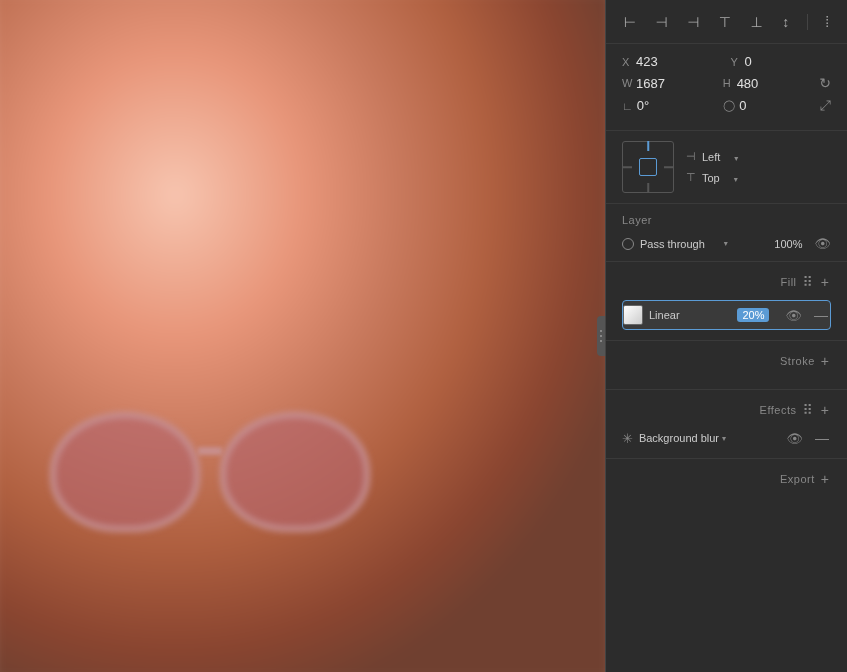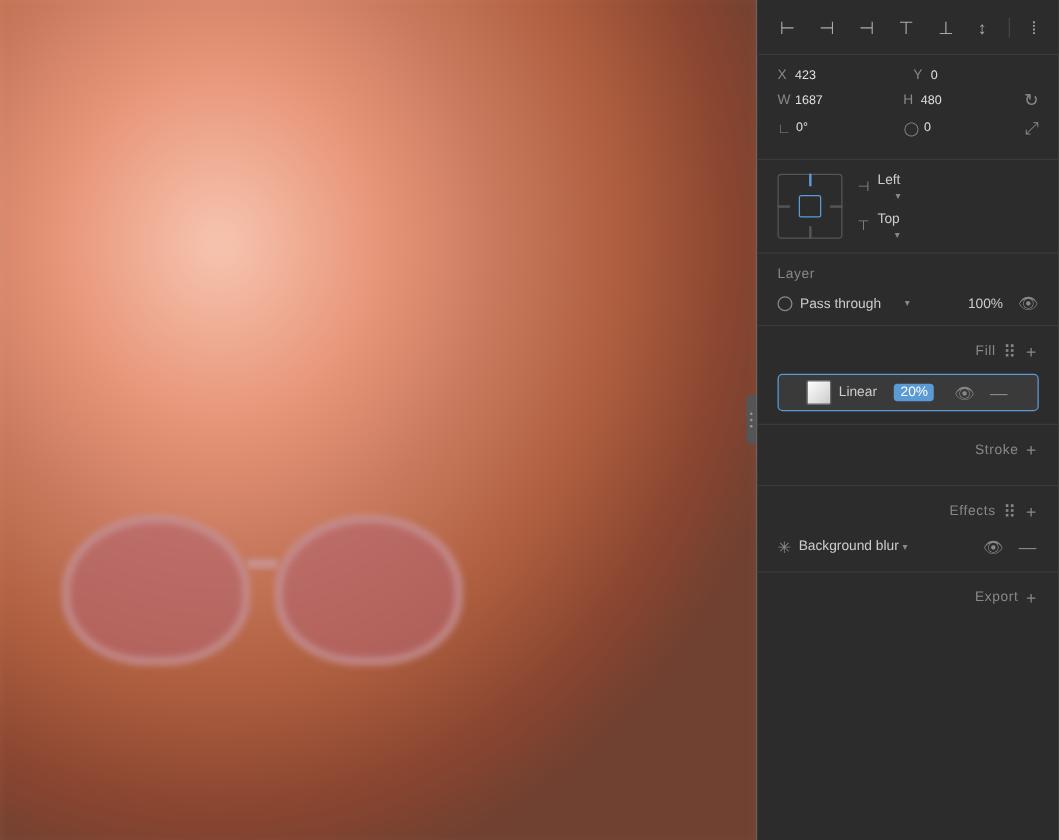--- a/index.html
+++ b/index.html
@@ -152,21 +152,21 @@
       margin-bottom: 6px;
     }
     .pos-label {
       color: #888;
       font-size: 11px;
       width: 14px;
       flex-shrink: 0;
     }
     .pos-value {
       color: #e0e0e0;
-      font-size: 10px;
+      font-size: 13px;
       flex: 1;
     }
     .pos-group {
       display: flex;
       align-items: center;
       flex: 1;
     }
     .pos-group + .pos-group {
       margin-left: 8px;
     }
@@ -278,22 +278,21 @@
     }
     .constraint-select {
       background: transparent;
       border: none;
       color: #ccc;
       font-size: 11px;
       cursor: pointer;
       outline: none;
       display: flex;
       align-items: flex-end;
-      gap: 2px;
-      flex-direction: column;
+      gap: 14px;
     }
     .chevron-down {
       font-size: 8px;
       color: #888;
     }
 
     
     .layer-title {
       color: #888;
       font-size: 11px;
@@ -355,21 +354,21 @@
       padding: 2px;
       margin-left: 4px;
     }
 
     .fill-row {
       display: flex;
       align-items: center;
       background: #3a3a3a;
       border: 1.5px solid #5b9bd5;
       border-radius: 4px;
-      padding: 4px 22px;
+      padding: 4px 0;
       gap: 6px;
     }
     .fill-swatch {
       width: 20px;
       height: 20px;
       border-radius: 2px;
       background: linear-gradient(135deg, #fff 0%, #ccc 100%);
       border: 1px solid #666;
       flex-shrink: 0;
     }

